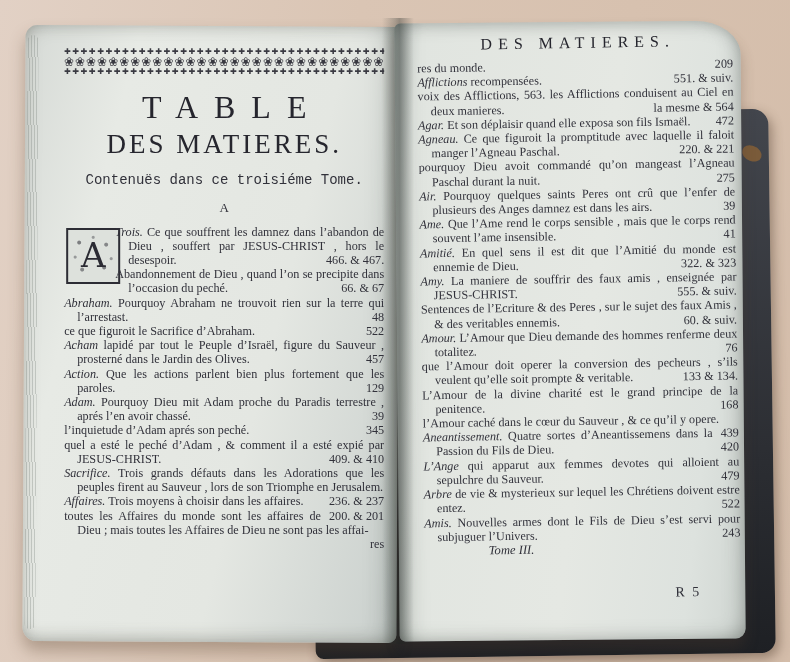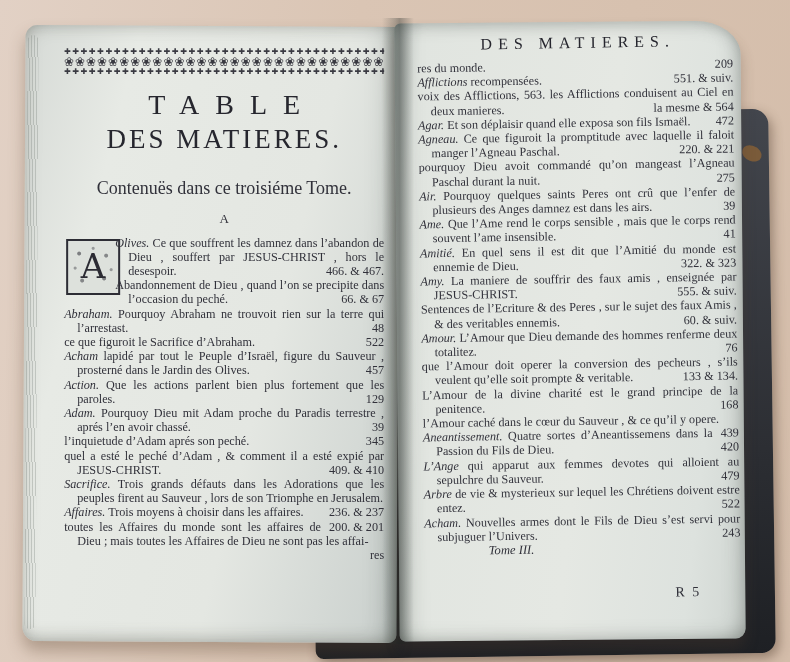--- a/index.html
+++ b/index.html
@@ -33,23 +33,23 @@
                     inset 18px 0 24px -16px rgba(45,55,50,.55),
                     inset -14px -10px 20px -14px rgba(70,75,70,.5),
                     inset 0 14px 16px -12px rgba(100,105,100,.4);}
   .gutter{position:absolute;left:382px;top:18px;width:32px;height:626px;z-index:4;pointer-events:none;
          background:linear-gradient(90deg,rgba(40,48,44,0),rgba(40,48,44,.26) 40%,rgba(30,36,33,.36) 55%,rgba(40,48,44,0));}
   
   .lp-content{position:absolute;left:40px;top:22px;width:320px;transform:rotate(-.3deg);color:#31313a;}
   .orn{text-align:center;white-space:nowrap;overflow:hidden;color:#3a3a42;line-height:1.02;}
   .orn-small{font-family:"DejaVu Sans",sans-serif;font-size:8px;letter-spacing:1.6px;}
   .orn-mid{font-family:"DejaVu Sans",sans-serif;font-size:12px;letter-spacing:1px;}
-  .t1{text-align:center;font-size:28px;letter-spacing:16px;padding-left:16px;margin-top:12px;color:#26262e;}
+  .t1{text-align:center;font-size:32px;letter-spacing:16px;padding-left:16px;margin-top:12px;color:#26262e;}
   .t2{text-align:center;font-size:27px;letter-spacing:3px;margin-top:3px;color:#26262e;}
-  .sub{text-align:center;font-size:18px;margin-top:23px;}
+  .sub{text-align:center;font-size:14px;margin-top:12px;font-family:Liberation Mono, monospace;}
   .sec{text-align:center;font-size:13px;margin-top:12px;}
   .entries{margin-top:9px;font-size:12.2px;line-height:14.2px;text-align:justify;}
   .entry{padding-left:13px;text-indent:-13px;}
   .term{font-style:italic;}
   .num{float:right;margin-left:8px;text-indent:0;}
   .dropcap{float:left;width:54px;height:56px;margin:3px 8px 2px 2px;
          border:2px solid #2d2d35;box-sizing:border-box;
          display:flex;align-items:center;justify-content:center;
          font-family:"DejaVu Serif",serif;font-size:34px;color:#2b2b33;
          background-color:#dde1dc;
@@ -83,21 +83,21 @@
       <div class="t1">TABLE</div>
       <div class="t2">DES MATIERES.</div>
       <div class="sub">Contenuës dans ce troisiéme Tome.</div>
       <div class="sec">A</div>
 
       <div class="entries">
         <div class="dropcap">
             <span>A</span>
           </div>
 
-        <div class="entry"><span class="term">Olives.</span><span> Ce que souffrent les damnez dans l’abandon de Dieu , souffert par JESUS-CHRIST , hors le desespoir. </span><span class="num">466. &amp; 467.</span></div>
+        <div class="entry"><span class="term">Trois.</span><span> Ce que souffrent les damnez dans l’abandon de Dieu , souffert par JESUS-CHRIST , hors le desespoir. </span><span class="num">466. &amp; 467.</span></div>
         <div class="entry"><span class="term"></span><span>Abandonnement de Dieu , quand l’on se precipite dans l’occasion du peché. </span><span class="num">66. &amp; 67</span></div>
         <div class="entry"><span class="term">Abraham.</span><span> Pourquoy Abraham ne trouvoit rien sur la terre qui l’arrestast. </span><span class="num">48</span></div>
         <div class="entry"><span class="term"></span><span>ce que figuroit le Sacrifice d’Abraham. </span><span class="num">522</span></div>
         <div class="entry"><span class="term">Acham</span><span> lapidé par tout le Peuple d’Israël, figure du Sauveur , prosterné dans le Jardin des Olives. </span><span class="num">457</span></div>
         <div class="entry"><span class="term">Action.</span><span> Que les actions parlent bien plus fortement que les paroles. </span><span class="num">129</span></div>
         <div class="entry"><span class="term">Adam.</span><span> Pourquoy Dieu mit Adam proche du Paradis terrestre , aprés l’en avoir chassé. </span><span class="num">39</span></div>
         <div class="entry"><span class="term"></span><span>l’inquietude d’Adam aprés son peché. </span><span class="num">345</span></div>
         <div class="entry"><span class="term"></span><span>quel a esté le peché d’Adam , &amp; comment il a esté expié par JESUS-CHRIST. </span><span class="num">409. &amp; 410</span></div>
         <div class="entry"><span class="term">Sacrifice.</span><span> Trois grands défauts dans les Adorations que les peuples firent au Sauveur , lors de son Triomphe en Jerusalem. </span><span class="num">236. &amp; 237</span></div>
         <div class="entry"><span class="term">Affaires.</span><span> Trois moyens à choisir dans les affaires. </span><span class="num">200. &amp; 201</span></div>
@@ -122,21 +122,21 @@
         <div class="entry"><span class="term">Amitié.</span><span> En quel sens il est dit que l’Amitié du monde est ennemie de Dieu. </span><span class="num">322. &amp; 323</span></div>
         <div class="entry"><span class="term">Amy.</span><span> La maniere de souffrir des faux amis , enseignée par JESUS-CHRIST. </span><span class="num">555. &amp; suiv.</span></div>
         <div class="entry"><span class="term"></span><span>Sentences de l’Ecriture &amp; des Peres , sur le sujet des faux Amis , &amp; des veritables ennemis. </span><span class="num">60. &amp; suiv.</span></div>
         <div class="entry"><span class="term">Amour.</span><span> L’Amour que Dieu demande des hommes renferme deux totalitez. </span><span class="num">76</span></div>
         <div class="entry"><span class="term"></span><span>que l’Amour doit operer la conversion des pecheurs , s’ils veulent qu’elle soit prompte &amp; veritable. </span><span class="num">133 &amp; 134.</span></div>
         <div class="entry"><span class="term"></span><span>L’Amour de la divine charité est le grand principe de la penitence. </span><span class="num">168</span></div>
         <div class="entry"><span class="term"></span><span>l’Amour caché dans le cœur du Sauveur , &amp; ce qu’il y opere. </span><span class="num">439</span></div>
         <div class="entry"><span class="term">Aneantissement.</span><span> Quatre sortes d’Aneantissemens dans la Passion du Fils de Dieu. </span><span class="num">420</span></div>
         <div class="entry"><span class="term">L’Ange</span><span> qui apparut aux femmes devotes qui alloient au sepulchre du Sauveur. </span><span class="num">479</span></div>
         <div class="entry"><span class="term">Arbre</span><span> de vie &amp; mysterieux sur lequel les Chrétiens doivent estre entez. </span><span class="num">522</span></div>
-        <div class="entry"><span class="term">Acham.</span><span> Nouvelles armes dont le Fils de Dieu s’est servi pour subjuguer l’Univers. </span><span class="num">243</span></div>
+        <div class="entry"><span class="term">Amis.</span><span> Nouvelles armes dont le Fils de Dieu s’est servi pour subjuguer l’Univers. </span><span class="num">243</span></div>
       </div>
 
       <div class="tome">Tome III.</div>
       <div class="sig">R 5</div>
     </div>
   </div>
 
   <div class="gutter"></div>
 </div>
 

